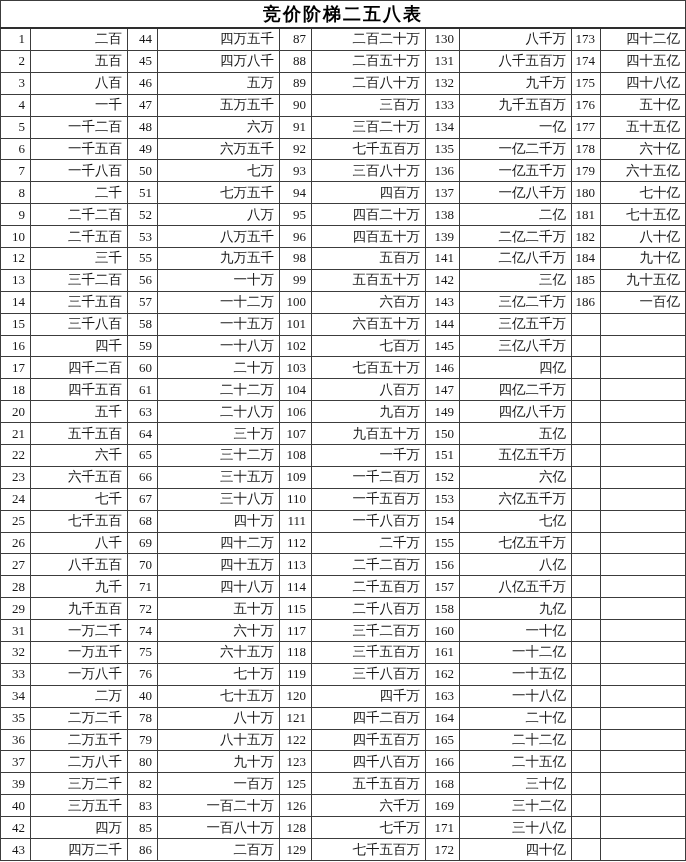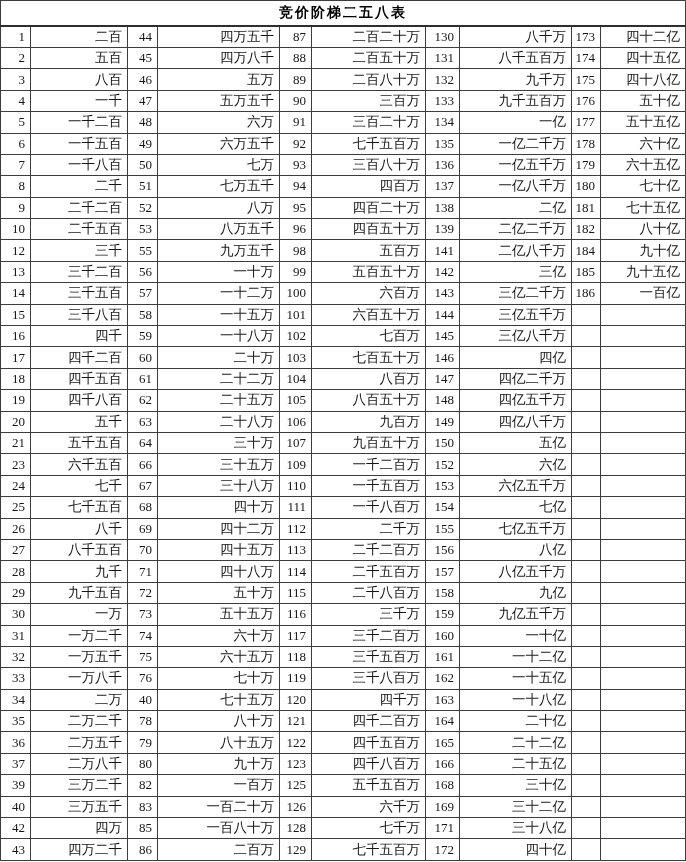--- a/index.html
+++ b/index.html
@@ -13,21 +13,21 @@
     width: 685px; height: 861px; margin-left: 0;
   }
   table.ladder th, table.ladder td {
     border: 1px solid #3c3c3c;
     overflow: hidden; white-space: nowrap;
     box-sizing: border-box;
   }
   tr.title-row th {
     height: 25px;
     font-family: "Liberation Serif", serif;
-    font-weight: bold; font-size: 14px; color: #000;
+    font-weight: bold; font-size: 18px; color: #000;
     text-align: center; letter-spacing: 2px;
     border-bottom: 2px solid #2e2e2e;
   }
   td {
     font-family: "Liberation Serif", serif;
     font-size: 13px; color: #161616;
     text-align: right; padding: 0 5px 0 1px;
     height: 17px;
   }
   td.num { font-size: 13px; }
@@ -254,32 +254,20 @@
           <td class="num">61</td>
           <td class="val">二十二万</td>
           <td class="num">104</td>
           <td class="val">八百万</td>
           <td class="num">147</td>
           <td class="val">四亿二千万</td>
           <td class="num"></td>
           <td class="val"></td>
         </tr>
         <tr>
-          <td class="num">19</td>
-          <td class="val">四千八百</td>
-          <td class="num">62</td>
-          <td class="val">二十五万</td>
-          <td class="num">105</td>
-          <td class="val">八百五十万</td>
-          <td class="num">148</td>
-          <td class="val">四亿五千万</td>
-          <td class="num"></td>
-          <td class="val"></td>
-        </tr>
-        <tr>
           <td class="num">20</td>
           <td class="val">五千</td>
           <td class="num">63</td>
           <td class="val">二十八万</td>
           <td class="num">106</td>
           <td class="val">九百万</td>
           <td class="num">149</td>
           <td class="val">四亿八千万</td>
           <td class="num"></td>
           <td class="val"></td>
@@ -290,20 +278,32 @@
           <td class="num">64</td>
           <td class="val">三十万</td>
           <td class="num">107</td>
           <td class="val">九百五十万</td>
           <td class="num">150</td>
           <td class="val">五亿</td>
           <td class="num"></td>
           <td class="val"></td>
         </tr>
         <tr>
+          <td class="num">22</td>
+          <td class="val">六千</td>
+          <td class="num">65</td>
+          <td class="val">三十二万</td>
+          <td class="num">108</td>
+          <td class="val">一千万</td>
+          <td class="num">151</td>
+          <td class="val">五亿五千万</td>
+          <td class="num"></td>
+          <td class="val"></td>
+        </tr>
+        <tr>
           <td class="num">23</td>
           <td class="val">六千五百</td>
           <td class="num">66</td>
           <td class="val">三十五万</td>
           <td class="num">109</td>
           <td class="val">一千二百万</td>
           <td class="num">152</td>
           <td class="val">六亿</td>
           <td class="num"></td>
           <td class="val"></td>
@@ -374,32 +374,20 @@
           <td class="num">72</td>
           <td class="val">五十万</td>
           <td class="num">115</td>
           <td class="val">二千八百万</td>
           <td class="num">158</td>
           <td class="val">九亿</td>
           <td class="num"></td>
           <td class="val"></td>
         </tr>
         <tr>
-          <td class="num">30</td>
-          <td class="val">一万</td>
-          <td class="num">73</td>
-          <td class="val">五十五万</td>
-          <td class="num">116</td>
-          <td class="val">三千万</td>
-          <td class="num">159</td>
-          <td class="val">九亿五千万</td>
-          <td class="num"></td>
-          <td class="val"></td>
-        </tr>
-        <tr>
           <td class="num">31</td>
           <td class="val">一万二千</td>
           <td class="num">74</td>
           <td class="val">六十万</td>
           <td class="num">117</td>
           <td class="val">三千二百万</td>
           <td class="num">160</td>
           <td class="val">一十亿</td>
           <td class="num"></td>
           <td class="val"></td>

